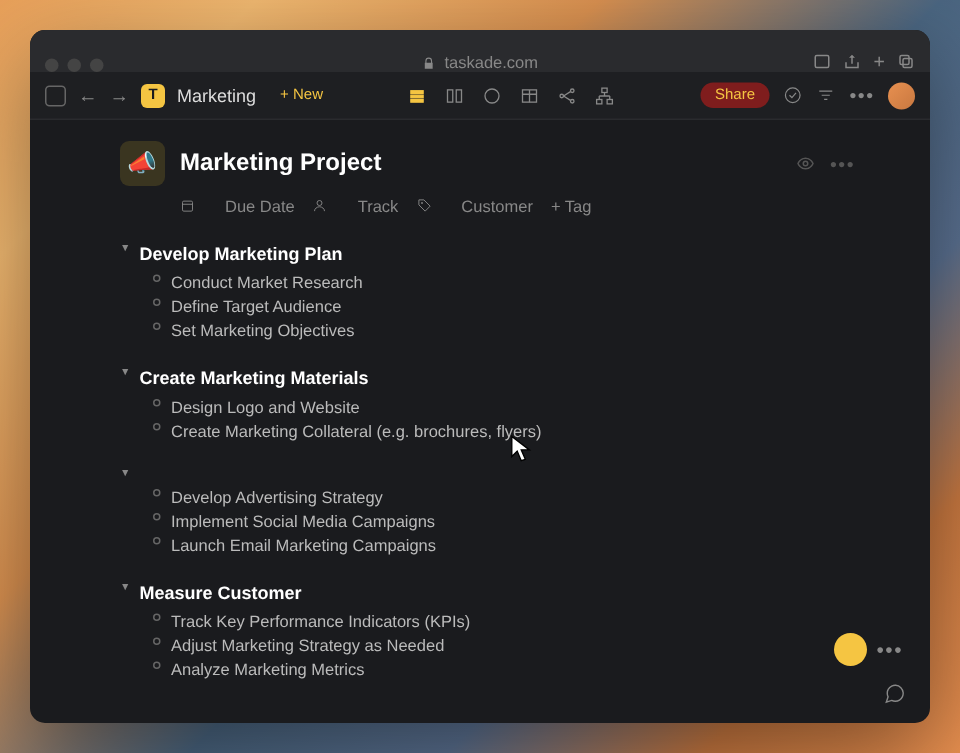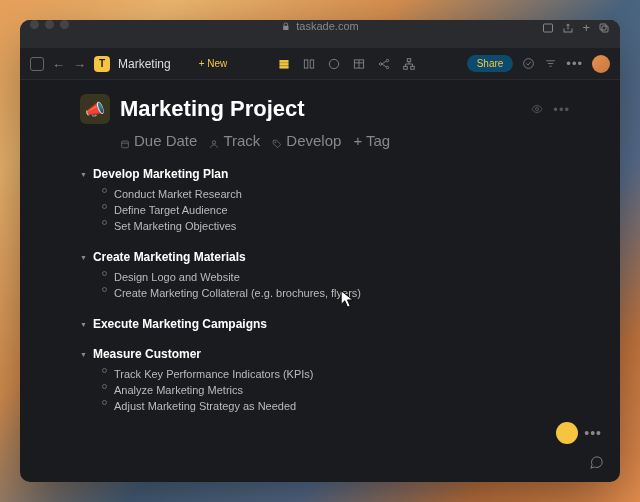--- a/index.html
+++ b/index.html
@@ -1,50 +1,50 @@
 <!DOCTYPE html>
 <html><head>
 <meta charset="utf-8">
 <style>
 *{margin:0;padding:0;box-sizing:border-box}
 body{width:640px;height:502px;overflow:hidden;background:linear-gradient(135deg,#e8a05a 0%,#f0b870 15%,#d89050 35%,#4a6580 55%,#5a7090 70%,#c87840 85%,#e89050 100%);font-family:-apple-system,BlinkMacSystemFont,'Segoe UI',sans-serif;display:flex;align-items:center;justify-content:center}
 .win{width:600px;height:462px;background:#1a1b1e;border-radius:10px;overflow:hidden;box-shadow:0 20px 60px rgba(0,0,0,.4);display:flex;flex-direction:column}
-.tbar{height:28px;background:#2a2b2e;display:flex;align-items:flex-start;padding:0 10px;position:relative}
+.tbar{height:28px;background:#2a2b2e;display:flex;align-items:flex-end;padding:0 10px;position:relative}
 .tdots{display:flex;gap:6px}
 .tdot{width:9px;height:9px;border-radius:50%;background:#444}
 .tctr{position:absolute;left:50%;transform:translateX(-50%);display:flex;align-items:center;gap:6px;color:#888;font-size:11px}
 .lock{width:9px;height:9px;fill:#888}
 .tright{margin-left:auto;display:flex;align-items:center;gap:8px;color:#888}
 .tic{width:12px;height:12px;fill:#888}
 .appbar{height:32px;background:#1e1f22;display:flex;align-items:center;padding:0 10px;border-bottom:1px solid #2a2b2e}
 .abl{display:flex;align-items:center;gap:8px}
 .sq{width:14px;height:14px;border:1.5px solid #666;border-radius:3px}
 .arr{color:#888;font-size:13px;cursor:pointer}
 .glogo{width:16px;height:16px;background:#f5c542;border-radius:4px;display:flex;align-items:center;justify-content:center;font-size:10px;font-weight:700;color:#1a1b1e}
 .bc{color:#ddd;font-size:12px}
-.newbtn{color:#f5c542;font-size:10px;margin-left:20px;cursor:pointer}
+.newbtn{color:#f5c542;font-size:10px;margin-left:8px;cursor:pointer}
 .abc{display:flex;align-items:center;gap:11px;margin-left:auto;margin-right:auto}
 .vic{width:14px;height:14px;fill:none;stroke:#888;stroke-width:1.5}
 .vic.act{stroke:#f5c542;fill:#f5c542}
 .abr{display:flex;align-items:center;gap:9px}
-.share{background:#0c4a6e;color:#f5c542;font-size:10px;padding:3px 10px;border-radius:10px;cursor:pointer}
+.share{background:#7f1d1d;color:#f5c542;font-size:10px;padding:3px 10px;border-radius:10px;cursor:pointer}
 .sic{width:13px;height:13px;fill:none;stroke:#888;stroke-width:1.5}
 .dots{color:#888;font-size:13px;letter-spacing:1px}
 .av{width:18px;height:18px;border-radius:50%;background:linear-gradient(135deg,#e89050,#c87840)}
 .main{flex:1;overflow:auto;padding:14px 50px 14px 60px;position:relative}
 .phd{display:flex;align-items:center;gap:10px;margin-bottom:8px}
 .pico{width:30px;height:30px;background:#3a3520;border-radius:6px;display:flex;align-items:center;justify-content:center;font-size:16px}
-.pttl{color:#fff;font-size:22px;font-weight:600}
+.pttl{color:#fff;font-size:16px;font-weight:600}
 .phr{margin-left:auto;display:flex;align-items:center;gap:10px;color:#555}
 .meta{display:flex;align-items:center;gap:12px;margin-left:40px;margin-bottom:18px}
-.mi{display:flex;align-items:flex-end;gap:4px;color:#888;font-size:15px;cursor:pointer}
+.mi{display:flex;align-items:flex-start;gap:20px;color:#888;font-size:11px;cursor:pointer}
 .mic{width:10px;height:10px;fill:none;stroke:#888;stroke-width:1.5}
 .ph{color:#444;font-size:9px;margin-left:4px}
 .sec{margin-bottom:16px}
-.sh{display:flex;align-items:center;gap:6px;margin-bottom:5px}
+.sh{display:flex;align-items:flex-start;gap:6px;margin-bottom:5px}
 .tri{color:#888;font-size:7px}
 .st{color:#fff;font-size:12px;font-weight:600}
 .its{margin-left:22px}
 .it{display:flex;align-items:flex-start;gap:7px;padding:2px 0}
 .bul{width:5px;height:5px;border:1px solid #666;border-radius:50%}
 .itx{color:#bbb;font-size:11px}
 .cur{position:absolute;left:320px;top:210px;pointer-events:none}
 .cur svg{width:15px;height:18px}
 .fab{position:absolute;bottom:38px;right:18px;display:flex;align-items:center;gap:6px}
 .fabc{width:22px;height:22px;background:#f5c542;border-radius:50%}
@@ -173,21 +173,21 @@
             <circle cx="12" cy="8" r="4"></circle>
             <path d="M4 21c0-4 4-7 8-7s8 3 8 7"></path>
           </svg>
         <span>Track</span>
       </div>
       <div class="mi">
         <svg class="mic" viewBox="0 0 24 24">
             <path d="M3 3h8l10 10-8 8L3 11V3z"></path>
             <circle cx="8" cy="8" r="1"></circle>
           </svg>
-        <span>Develop</span>
+        <span>Customer</span>
       </div>
       <div class="mi">
         <span>+ Tag</span>
       </div>
       <span class="ph"></span>
     </div>
 
     <div id="sections">
         <div class="sec">
           <div class="sh">
@@ -221,40 +221,53 @@
             </div>
             <div class="it">
               <span class="bul"></span>
               <span class="itx">Create Marketing Collateral (e.g. brochures, flyers)</span>
             </div>
           </div>
         </div>
         <div class="sec">
           <div class="sh">
             <span class="tri">▼</span>
-            <span class="st">Execute Marketing Campaigns</span>
+          </div>
+          <div class="its">
+            <div class="it">
+              <span class="bul"></span>
+              <span class="itx">Develop Advertising Strategy</span>
+            </div>
+            <div class="it">
+              <span class="bul"></span>
+              <span class="itx">Implement Social Media Campaigns</span>
+            </div>
+            <div class="it">
+              <span class="bul"></span>
+              <span class="itx">Launch Email Marketing Campaigns</span>
+            </div>
           </div>
         </div>
         <div class="sec">
           <div class="sh">
             <span class="tri">▼</span>
             <span class="st">Measure Customer</span>
           </div>
           <div class="its">
             <div class="it">
               <span class="bul"></span>
               <span class="itx">Track Key Performance Indicators (KPIs)</span>
             </div>
             <div class="it">
               <span class="bul"></span>
+              <span class="itx">Adjust Marketing Strategy as Needed</span>
+            </div>
+            <div class="it">
+              <span class="bul"></span>
               <span class="itx">Analyze Marketing Metrics</span>
-            </div>
-            <div class="it">
-              <span class="bul"></span>
-              <span class="itx">Adjust Marketing Strategy as Needed</span>
             </div>
           </div>
         </div>
       </div>
 
     <div class="cur">
       <svg viewBox="0 0 16 20">
           <path d="M1 1l0 15 4-4 3 7 3-1-3-7 6 0z" fill="#fff" stroke="#000" stroke-width="1"></path>
         </svg>
     </div>

